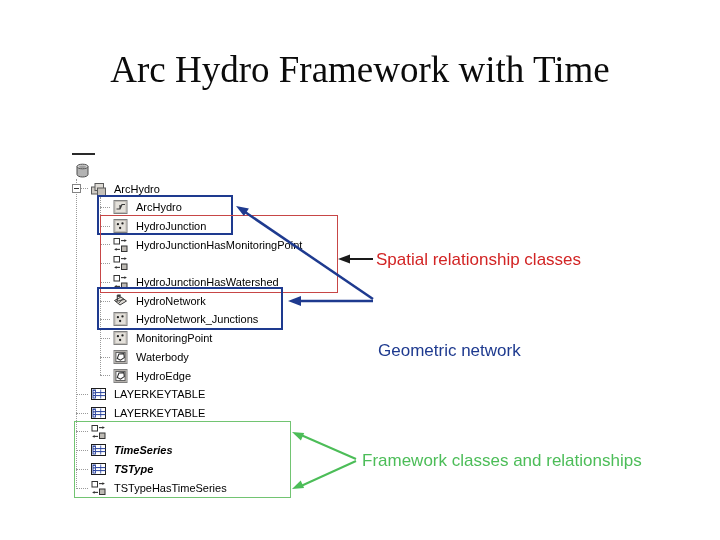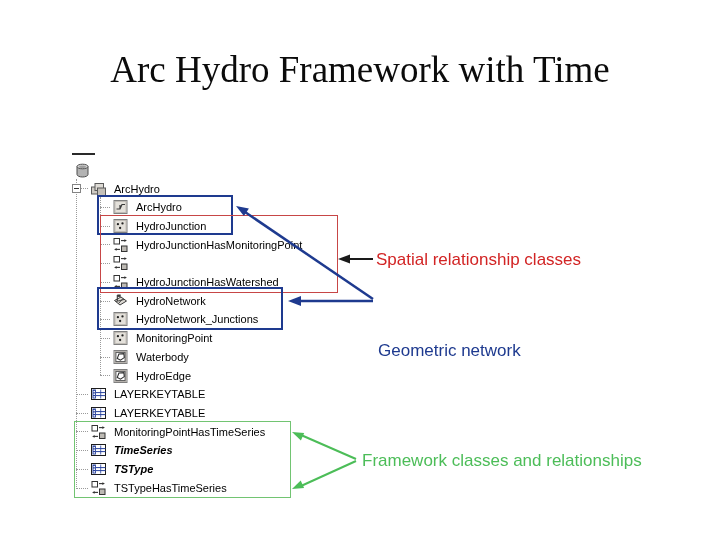--- a/index.html
+++ b/index.html
@@ -224,21 +224,20 @@
       <div class="hstub" style="left: 76px; top: 431px; width: 12px;"></div>
       <div class="tree-row" style="top: 422.1px; padding-left: 90px;">
         <span class="icon"><svg xmlns="http://www.w3.org/2000/svg" viewBox="0 0 16 16" width="17" height="16">
             <rect x="1.5" y="1.5" width="5.5" height="5.5" fill="#ffffff" stroke="#333"></rect>
             <line x1="8.5" y1="3.6" x2="12.6" y2="3.6" stroke="#333" stroke-width="1.1"></line>
             <polygon points="14.4,3.6 11.9,2.2 11.9,5" fill="#333"></polygon>
             <rect x="9" y="9" width="5.5" height="5.5" fill="#bdbab4" stroke="#333"></rect>
             <line x1="7.5" y1="12.4" x2="3.4" y2="12.4" stroke="#333" stroke-width="1.1"></line>
             <polygon points="1.6,12.4 4.1,11 4.1,13.8" fill="#333"></polygon>
           </svg></span>
-        <span class="lbl">MonitoringPointHasTimeSeries</span>
       </div>
       <div class="hstub" style="left: 76px; top: 450px; width: 12px;"></div>
       <div class="tree-row bold" style="top: 440.8px; padding-left: 90px;">
         <span class="icon"><svg xmlns="http://www.w3.org/2000/svg" viewBox="0 0 16 16" width="17" height="16">
             <rect x="1" y="2.5" width="14" height="11" fill="#ffffff" stroke="#1c1c1c"></rect>
             <rect x="2" y="3.5" width="3.4" height="9" fill="#26409c"></rect>
             <circle cx="3.7" cy="5.6" r="0.85" fill="#fff"></circle>
             <circle cx="3.7" cy="8.2" r="0.85" fill="#fff"></circle>
             <circle cx="3.7" cy="10.8" r="0.85" fill="#fff"></circle>
             <line x1="5.4" y1="6.6" x2="15" y2="6.6" stroke="#26409c"></line>

